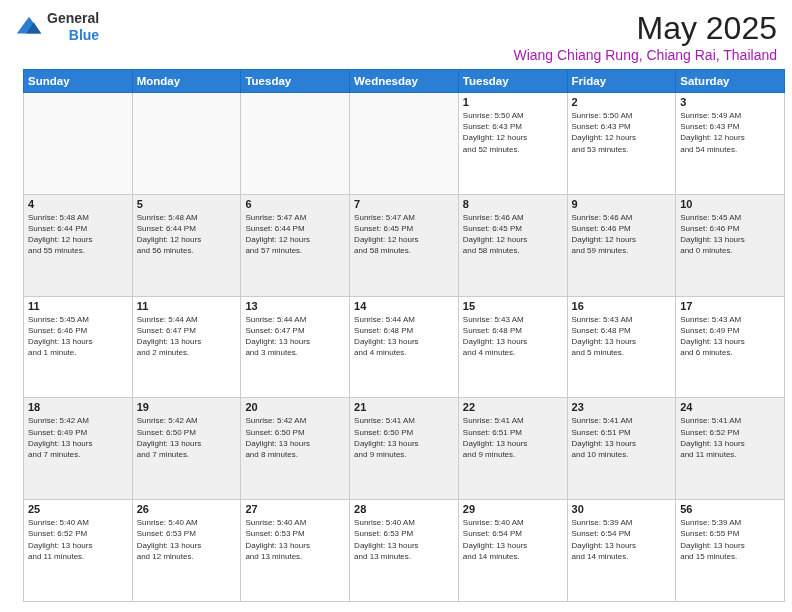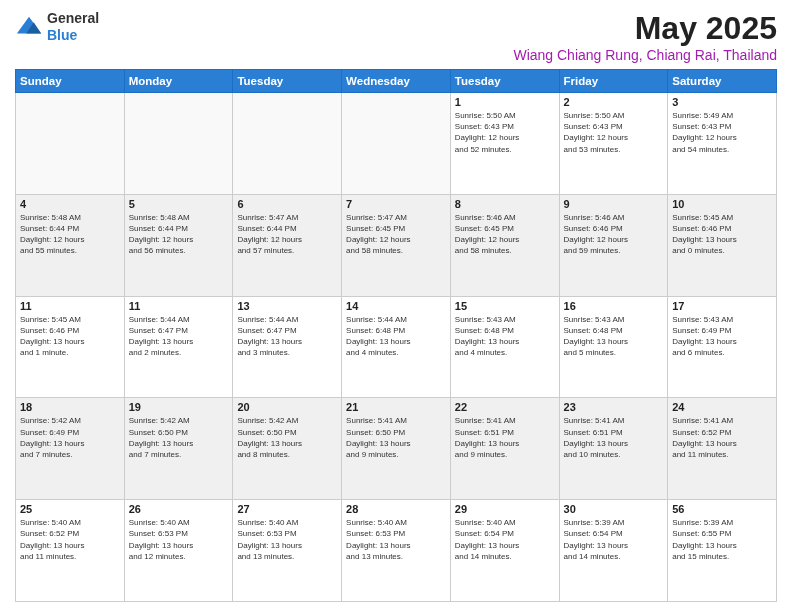--- a/index.html
+++ b/index.html
@@ -25,46 +25,48 @@
     }
     .logo {
       display: flex;
       align-items: center;
       gap: 4px;
     }
     .logo-text {
       font-size: 14px;
       font-weight: bold;
       line-height: 1.2;
+      text-align: right;
     }
     .logo-text .general { color: #333; }
     .logo-text .blue { color: #2a7fd4; margin-top: 12px; }
     .logo-icon {
       width: 28px;
       height: 28px;
     }
     .title-block {
       text-align: right;
     }
     .month-year {
       font-size: 32px;
-      font-weight: bold;
+      font-weight: normal;
       color: #222;
     }
     .location {
       font-size: 14px;
       color: #a21caf;
       font-weight: 500;
     }
     .calendar {
       flex: 1;
       border: 1px solid #ccc;
       border-collapse: collapse;
       width: 100%;
       table-layout: fixed;
+      margin-left: 8px;
     }
     .calendar th {
       background: #2a7fd4;
       color: #fff;
       font-size: 11.5px;
       font-weight: bold;
       padding: 5px 4px;
       text-align: left;
       border: 1px solid #1a6fc4;
     }

